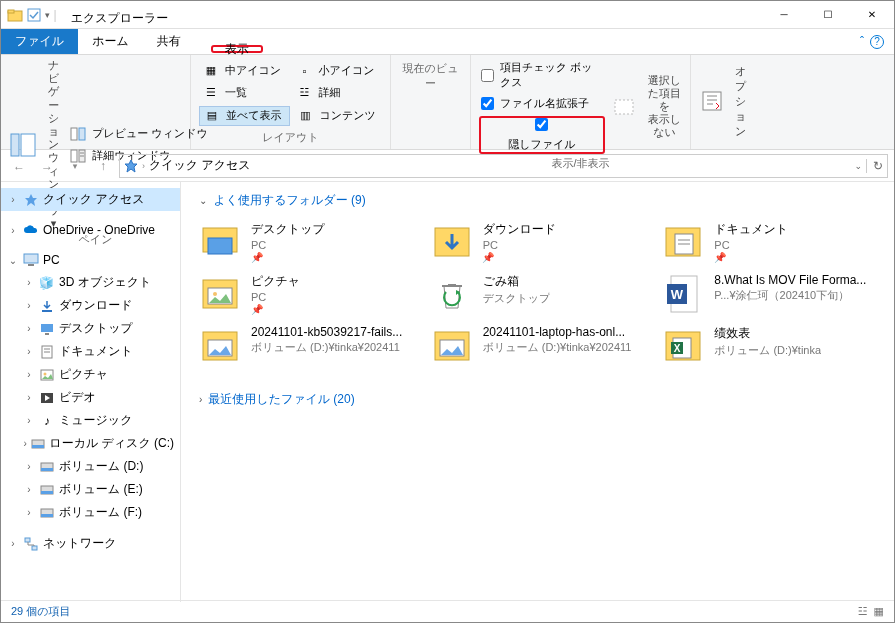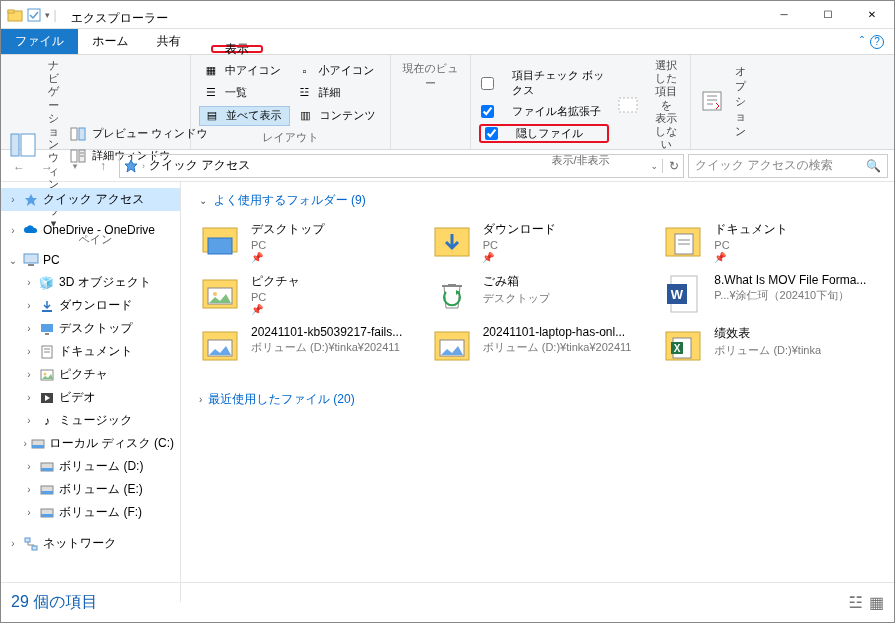--- a/index.html
+++ b/index.html
@@ -23,23 +23,23 @@
 .ribbon { height: 95px; background: #f5f6f7; border-bottom: 1px solid #dadada; display: flex; }
 .ribbon .group { border-right: 1px solid #e1e1e1; display: flex; flex-direction: column; padding: 4px 8px; }
 .ribbon .group .body { flex: 1; display: flex; gap: 6px; }
 .ribbon .group .label { text-align: center; font-size: 11px; color: #666; padding-top: 2px; }
 .ribbon .bigbtn { display: flex; flex-direction: row; align-items: center; justify-content: center; width: 62px; font-size: 11px; gap: 10px; color: #444; }
 .ribbon .bigbtn .ico { width: 30px; height: 30px; display:flex; align-items:center; justify-content:center; }
 .ribbon .rowbtns { display: flex; flex-direction: column; justify-content: center; gap: 4px; }
 .ribbon .rowbtn { display: flex; align-items: center; gap: 6px; font-size: 11px; padding: 1px 4px; white-space: nowrap; }
 .ribbon .rowbtn .sico { width: 16px; height: 16px; display:flex; align-items:center; justify-content:center; }
 .ribbon .rowbtn.selected { border: 1px solid #a8c7e8; background: #cde6f7; }
-.ribbon .chk { display: flex; align-items: center; gap: 18px; font-size: 11px; padding: 1px 2px; }
+.ribbon .chk { display: flex; align-items: center; gap: 6px; font-size: 11px; padding: 1px 2px; }
 .ribbon .chk input { width: 13px; height: 13px; }
-.ribbon .chk.highlighted { border: 2px solid #e81123; border-radius: 3px; padding: 0px 4px; }
+.ribbon .chk.highlighted { border: 2px solid #e81123; border-radius: 3px; padding: 0px 4px; flex-direction: column; }
 
 
 .navbar { height: 32px; display: flex; align-items: center; padding: 3px 6px; gap: 4px; border-bottom: 1px solid #e5e5e5; }
 .navbar .navbtn { width: 24px; height: 24px; display: flex; align-items: center; justify-content: center; color: #888; }
 .navbar .addr { flex: 1; height: 24px; border: 1px solid #ccc; display: flex; align-items: center; padding: 0 4px; gap: 4px; font-size: 12px; }
 .navbar .search { width: 200px; height: 24px; border: 1px solid #ccc; display: flex; align-items: center; padding: 0 6px; color: #888; font-size: 12px; }
 .navbar .search span:first-child { flex: 1; }
 
 
 .main { display: flex; height: 420px; }
@@ -54,21 +54,21 @@
 .section-header { display: flex; align-items: center; gap: 6px; color: #0066cc; font-size: 12px; margin-bottom: 12px; }
 .section-header .caret { font-size: 10px; color: #555; }
 .grid { display: grid; grid-template-columns: repeat(3, 1fr); gap: 10px 18px; margin-bottom: 24px; }
 .item { display: flex; gap: 10px; align-items: flex-start; }
 .item .thumb { width: 42px; height: 42px; display: flex; align-items: center; justify-content: center; }
 .item .meta { display: flex; flex-direction: column; gap: 1px; }
 .item .meta .name { font-size: 12px; white-space: nowrap; overflow: hidden; text-overflow: ellipsis; max-width: 170px; }
 .item .meta .sub { font-size: 11px; color: #777; white-space: nowrap; overflow: hidden; text-overflow: ellipsis; max-width: 170px; }
 .item .meta .pin { font-size: 10px; color: #888; }
 
-.statusbar { position: absolute; bottom: 0; left: 0; right: 0; height: 40px; border-top: 1px solid #e5e5e5; display: flex; align-items: center; padding: 0 10px; font-size: 16px; color: #1060b0; }
+.statusbar { position: absolute; bottom: 0; left: 0; right: 0; height: 22px; border-top: 1px solid #e5e5e5; display: flex; align-items: center; padding: 0 10px; font-size: 11px; color: #1060b0; }
 .statusbar .views { margin-left: auto; display: flex; gap: 6px; color: #777; }
 
 svg { display: block; }
 </style>
 </head>
 <body>
 
 <div class="titlebar">
   <div class="qat">
     <span>
@@ -238,24 +238,20 @@
     <span>
         <svg width="14" height="14">
           <polygon points="7,1 9,5 13,5 10,8 11,13 7,10 3,13 4,8 1,5 5,5" fill="#5aa0e6" stroke="#2d74c4"></polygon>
         </svg>
       </span>
     <span style="color:#888;font-size:9px">›</span>
     <span>クイック アクセス</span>
     <span style="margin-left:auto;color:#666;font-size:9px">⌄</span>
     <span style="color:#666;border-left:1px solid #ccc;padding-left:6px">↻</span>
   </div>
-  <div class="search">
-    <span>クイック アクセスの検索</span>
-    <span>🔍</span>
-  </div>
 </div>
 
 <div class="main">
   <div class="sidebar">
     <div class="node selected">
         <span class="arrow">›</span>
         <span class="nico">
           <svg width="14" height="14">
             <polygon points="7,1 9,5 13,5 10,8 11,13 7,10 3,13 4,8 1,5 5,5" fill="#5aa0e6"></polygon>
           </svg>

